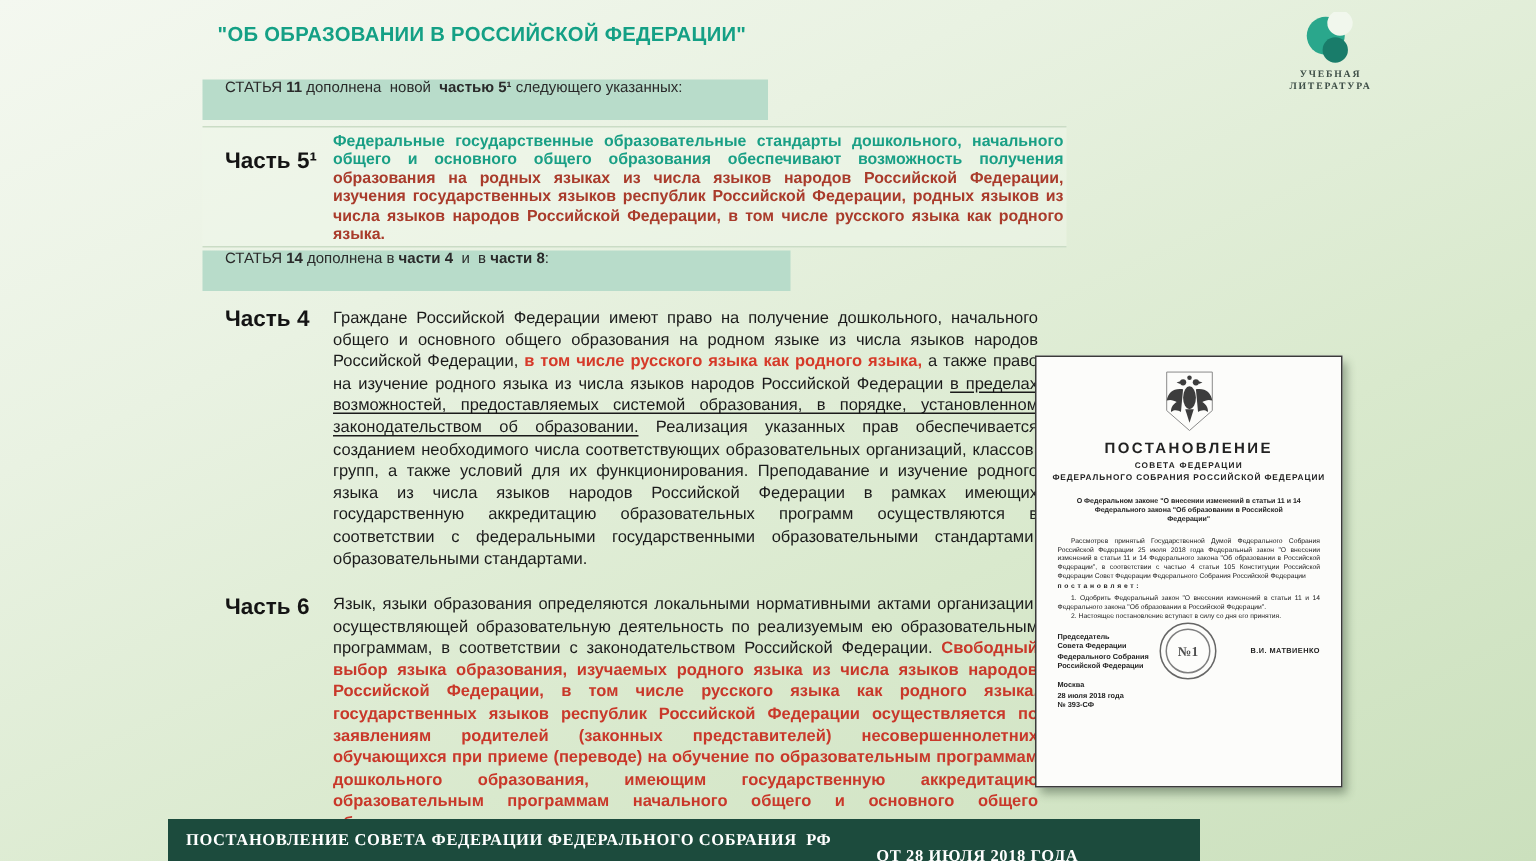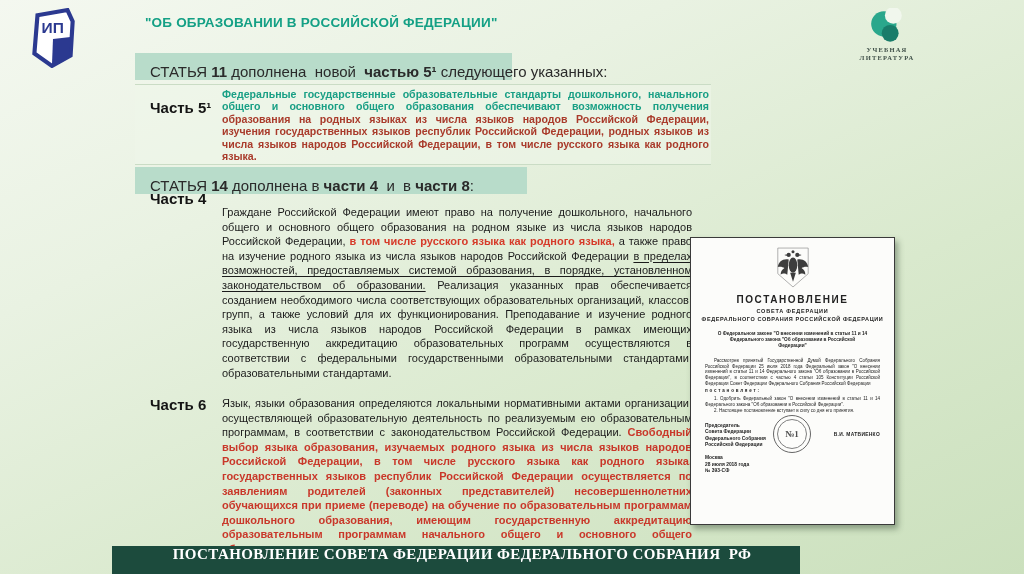--- a/index.html
+++ b/index.html
@@ -12,31 +12,31 @@
   .ip-logo{position:absolute; left:30px; top:8px; width:46px; height:60px;}
   
   .title{position:absolute; left:145px; top:13px; width:600px; font-size:13.5px; font-weight:bold; line-height:19px; letter-spacing:.2px;}
   .title .l1{color:#414141;}
   .title .l2{color:#14a085;}
   
   .pub-logo{position:absolute; left:842px; top:8px; width:90px; text-align:center;}
   .pub-logo .mark{display:block; margin:0 auto;}
   .pub-logo .cap{font-family:"Liberation Serif", serif; font-size:6.5px; font-weight:bold; letter-spacing:1.2px; color:#3f4f48; line-height:7.5px;}
   
-  .hbox{position:absolute; height:27px; background:#b8dcca; color:#2a2a2a; font-size:15px;
-        display:flex; align-items:flex-end; padding-left:15px; box-sizing:border-box; white-space:pre;}
+  .hbox{position:absolute; height:27px; background:#b8dcca; color:#2a2a2a; font-size:10px;
+        display:flex; align-items:flex-start; padding-left:15px; box-sizing:border-box; white-space:pre;}
   .hbox .b{font-weight:bold;}
   .hbox11{left:135px; top:53px; width:377px;}
   .hbox14{left:135px; top:167px; width:392px;}
   
   .p5-box{position:absolute; left:135px; top:84px; width:576px; height:79px;
           background:rgba(238,246,233,.55); border-top:1px solid #cadcc5; border-bottom:1px solid #cadcc5;}
   .part-label{position:absolute; font-size:15px; font-weight:bold; color:#141414;}
   .lbl5{left:150px; top:99px;}
-  .lbl4{left:150px; top:190px;}
+  .lbl4{left:150px; top:204px;}
   .lbl6{left:150px; top:396px;}
   .p5-text{position:absolute; left:222px; top:88px; width:487px; font-size:10.6px; font-weight:bold;
            line-height:12.4px; text-align:justify;}
   .p5-text .teal{color:#199f85;}
   .p5-text .red{color:#a93b2b;}
   
   .body-text{position:absolute; left:222px; width:470px; font-size:11px; line-height:14.6px;
              text-align:justify; color:#1b1b1b;}
   .p4-text{top:205px;}
   .p6-text{top:396px;}
@@ -61,35 +61,28 @@
   .doc .sign{position:relative; display:flex; justify-content:space-between; margin:9px 14px 0; font-size:4.9px; font-weight:bold; line-height:6.4px;}
   .doc .sign .right{margin-top:9px; letter-spacing:.3px;}
   .doc .stamp{position:absolute; left:68px; top:-8px; width:36px; height:36px; border:1.4px solid #4c4c4c;
               border-radius:50%; display:flex; align-items:center; justify-content:center; opacity:.85; background:rgba(255,255,255,.2);}
   .doc .stamp::after{content:""; position:absolute; inset:3px; border:.6px solid #6a6a6a; border-radius:50%;}
   .doc .stamp span{font-family:"Liberation Serif", serif; font-size:9px; color:#333;}
   .doc .place{margin:7px 14px 0; font-size:4.9px; font-weight:bold; line-height:6.4px;}
   
   .footer-bar{position:absolute; left:112px; top:546px; width:688px; height:28px; background:#1c4b3d;
               color:#fff; display:flex; align-items:center; padding-left:12px; box-sizing:border-box;
-              font-family:"Liberation Serif", serif; font-weight:bold; font-size:15px; letter-spacing:.4px; white-space:pre;flex-direction:column;}
+              font-family:"Liberation Serif", serif; font-weight:bold; font-size:11px; letter-spacing:.4px; white-space:pre;}
   .footer-bar .date{margin-left:30px;margin-top:21px;}
 </style>
 </head>
 <body>
 
 <div class="slide">
 
-  <div class="ip-logo">
-    <svg viewBox="0 0 44 58" width="46" height="60">
-      <path d="M7,7 L36,2 L41,13 L39,46 L21,56 L4,44 Z" fill="#ffffff" stroke="#2b3990" stroke-width="4"></path>
-      <path d="M22,30 L39,28 L38,46 L21,55 Z" fill="#2b3990"></path>
-      <text x="11" y="24" font-size="15" fill="#2b3990" font-weight="bold" font-family="Liberation Sans, sans-serif">ИП</text>
-    </svg>
-  </div>
 
   <div class="title">
     <div class="l2">"ОБ ОБРАЗОВАНИИ В РОССИЙСКОЙ ФЕДЕРАЦИИ"</div>
   </div>
 
   <div class="pub-logo">
     <svg class="mark" viewBox="0 0 36 36" width="38" height="38">
       <circle cx="15" cy="15" r="12" fill="#2aa78c"></circle>
       <circle cx="24" cy="7" r="8" fill="#f1f7ed"></circle>
       <circle cx="21" cy="24" r="8" fill="#197c6a"></circle>

